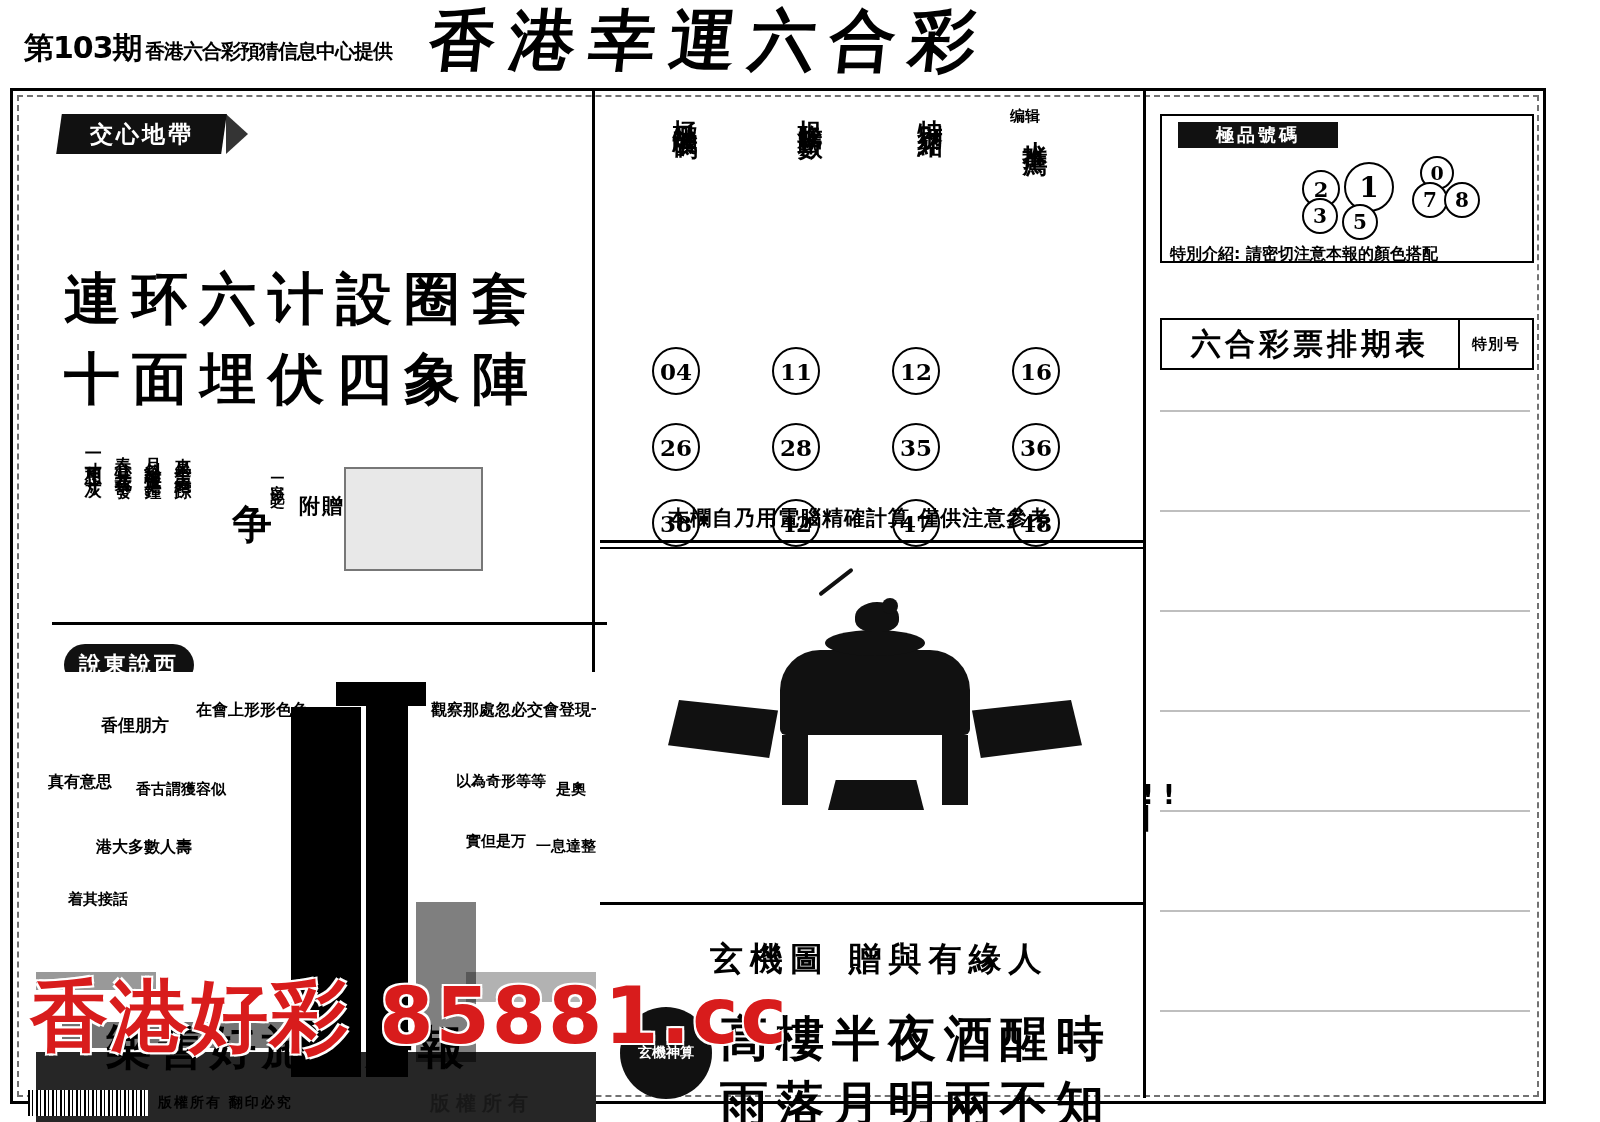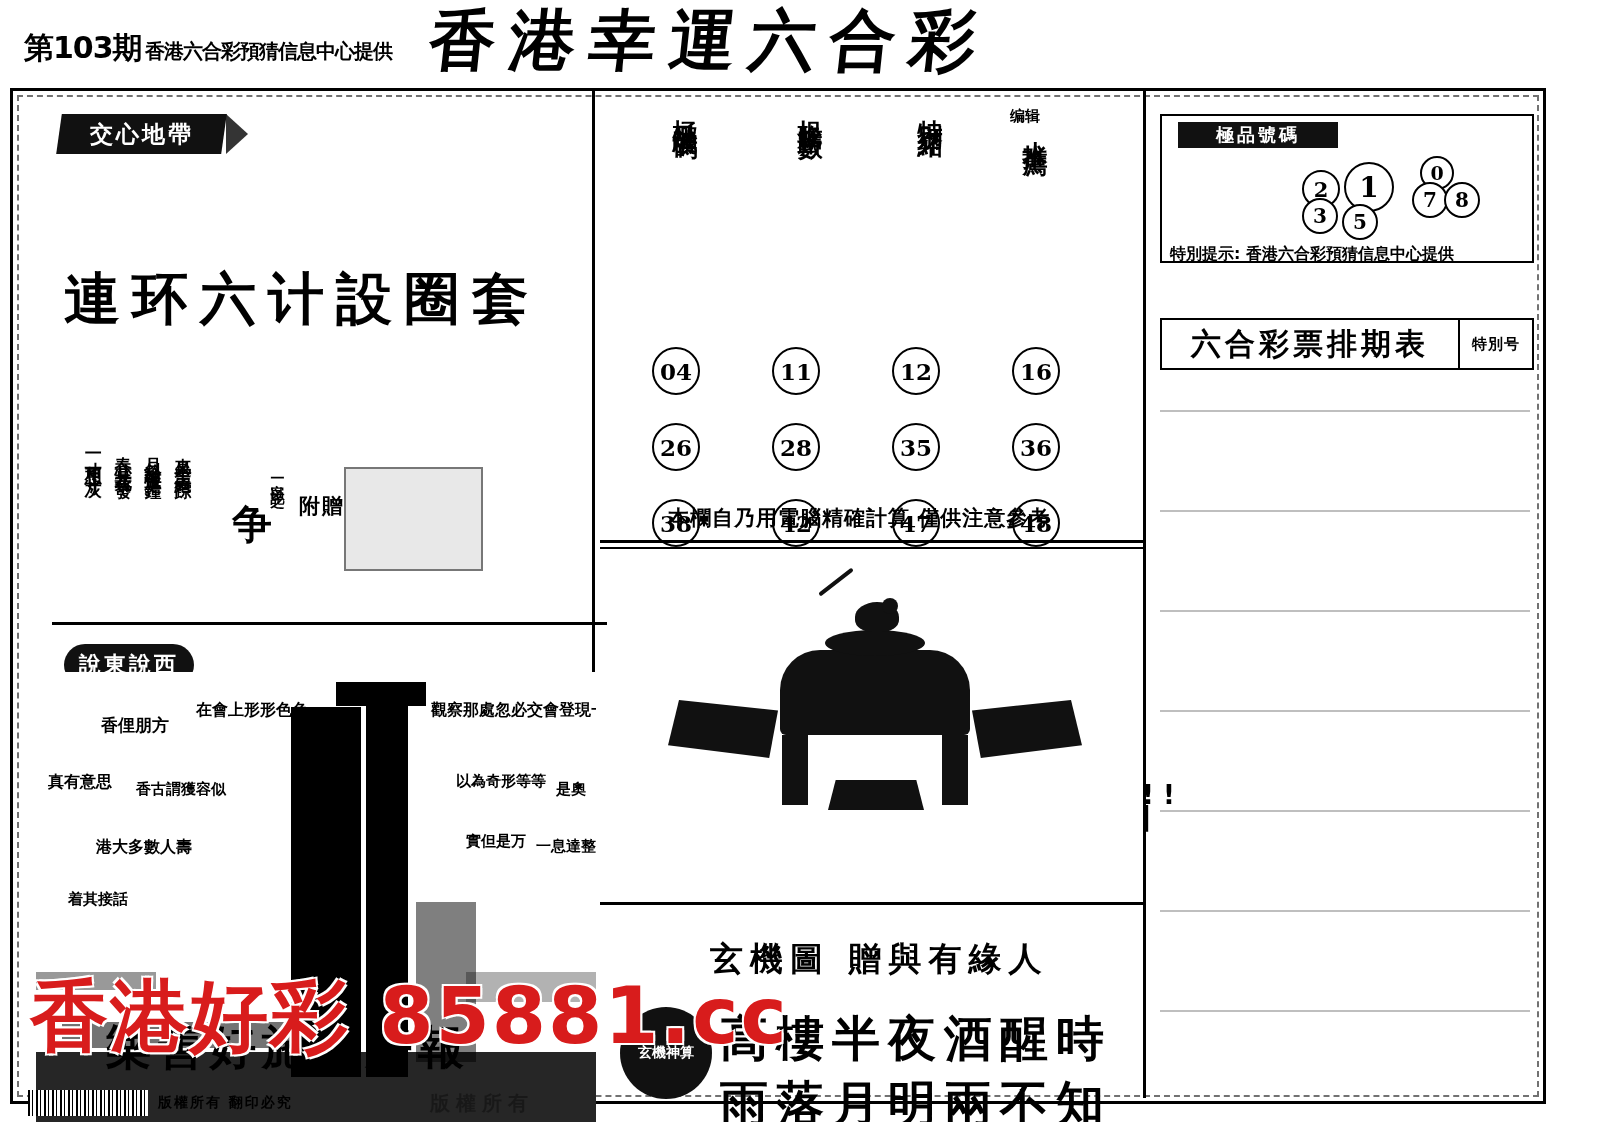--- a/index.html
+++ b/index.html
@@ -210,20 +210,21 @@
   <div class="vline2"></div>
 
   <div class="colLeft">
 
     <div class="ribbon">
       <span>交心地帶</span>
     </div>
     <div class="rib-tail"></div>
 
     <div class="bigline l1">連环六计設圈套</div>
+    <div class="bigline l2">十面埋伏四象陣</div>
 
     <div class="poem">
       <div class="v">來是空言去絕踪</div>
       <div class="v">月斜謐樓五更鐘</div>
       <div class="v">春心莫共花争發</div>
       <div class="v">一寸相思一寸灰</div>
     </div>
 
     <div class="zi">一字以記之</div>
     <div class="zheng">争</div>
@@ -363,21 +364,21 @@
         <div class="sb" style="left:0px;top:14px;width:34px;height:34px;font-size:21px;">2</div>
         <div class="sb" style="left:42px;top:6px;width:46px;height:46px;font-size:28px;">1</div>
         <div class="sb" style="left:118px;top:0px;width:30px;height:30px;font-size:19px;">0</div>
         <div class="sb" style="left:0px;top:42px;width:32px;height:32px;font-size:20px;">3</div>
         <div class="sb" style="left:40px;top:48px;width:32px;height:32px;font-size:20px;">5</div>
         <div class="sb" style="left:110px;top:26px;width:32px;height:32px;font-size:20px;">7</div>
         <div class="sb" style="left:142px;top:26px;width:32px;height:32px;font-size:20px;">8</div>
       </div>
     </div>
 
-    <div class="hint">特別提示: 香港六合彩預猜信息中心提供</div>
+    <div class="hint">特別介紹: 請密切注意本報的顏色搭配</div>
 
     <div class="tbl">
       <div class="main">六合彩票排期表</div>
       <div class="sp">特別号</div>
     </div>
 
     <div class="grid-right">
       <div class="row" style="top:80px;"></div>
       <div class="row" style="top:180px;"></div>
       <div class="row" style="top:280px;"></div>

